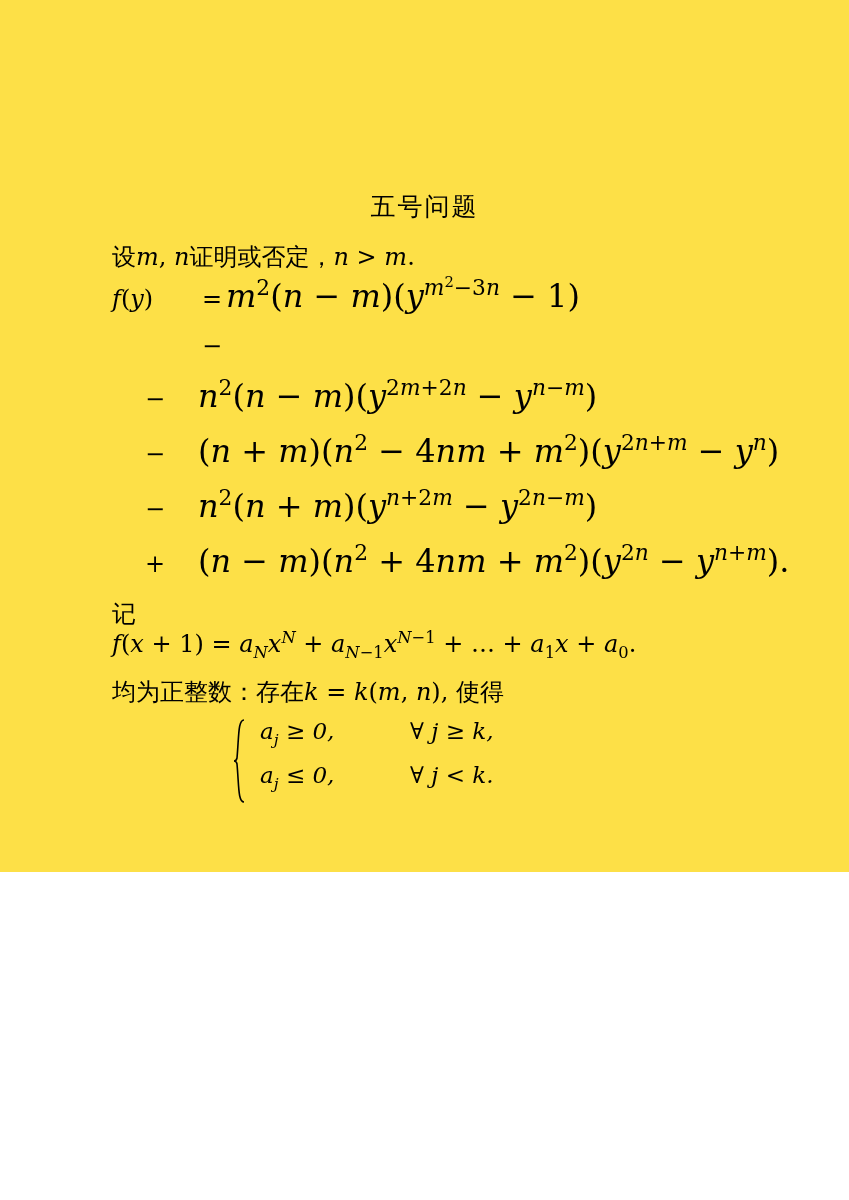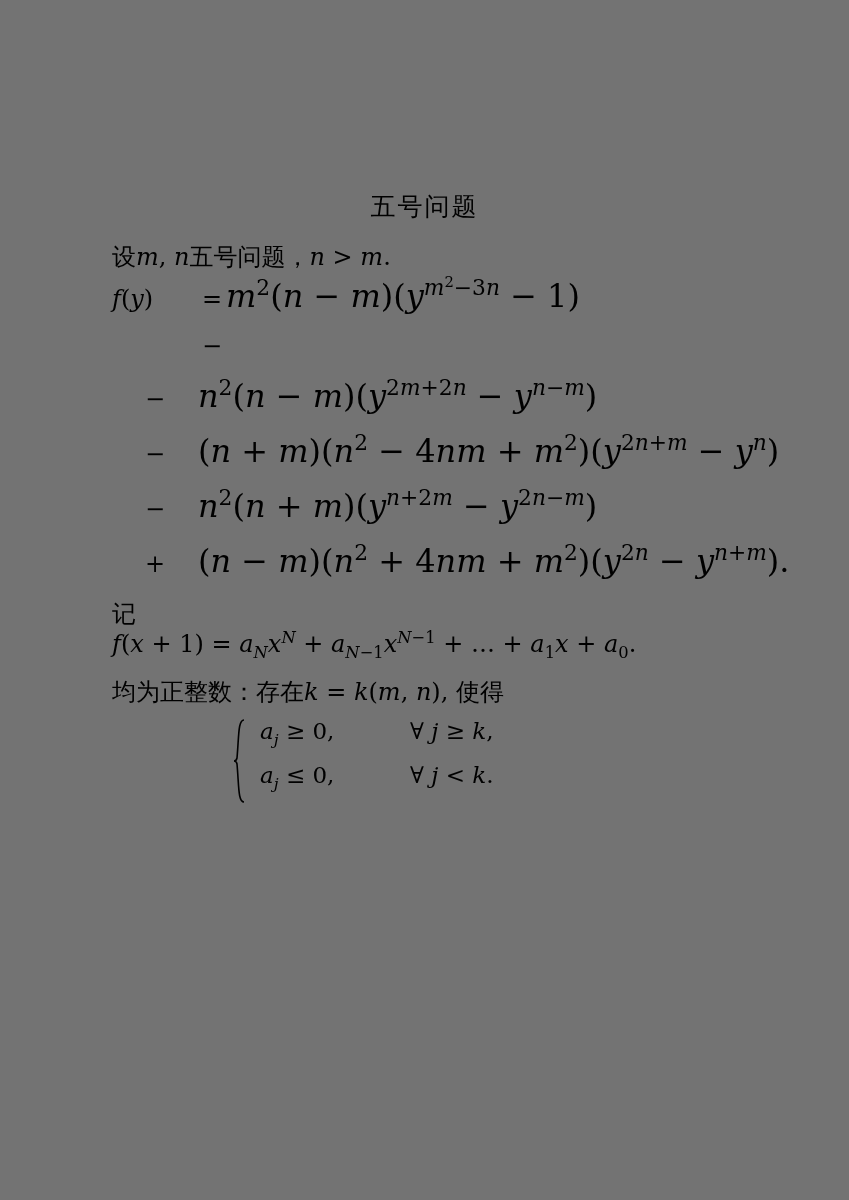--- a/index.html
+++ b/index.html
@@ -12,22 +12,22 @@
     height: 1200px;
     position: relative;
     font-family: "DejaVu Serif", "Liberation Serif", serif;
     color: #000000;
     overflow: hidden;
   }
   .page {
     position: absolute;
     left: 0; top: 0;
     width: 849px;
-    height: 1200px;
-    background: #737373;
+    height: 872px;
+    background: #fde047;
   }
   .title {
     position: absolute;
     top: 190px;
     left: 0;
     width: 849px;
     text-align: center;
     font-size: 25px;
     font-family: "DejaVu Serif", "Liberation Serif", serif;
     letter-spacing: 2px;
@@ -122,33 +122,34 @@
   }
   .cases-rows {
     display: grid;
     grid-template-columns: 150px auto;
     row-gap: 18px;
     align-items: baseline;
     font-size: 23px;
   }
   .cases-rows span {
     white-space: nowrap;
+    font-style: italic;
   }
 </style>
 </head>
 <body>
 
 <div class="page">
 
   <div class="title">五号问题</div>
 
   <div class="body-block">
 
     <div class="line intro">
-      <span class="cjk">设</span><span class="mi">m</span><span class="mn">,&nbsp;</span><span class="mi">n</span><span class="cjk">五号问题，</span><span class="mi">n</span> <span class="mo">&gt;</span> <span class="mi">m</span><span class="mo">.</span>
+      <span class="cjk">设</span><span class="mi">m</span><span class="mn">,&nbsp;</span><span class="mi">n</span><span class="cjk">证明或否定，</span><span class="mi">n</span> <span class="mo">&gt;</span> <span class="mi">m</span><span class="mo">.</span>
     </div>
 
     <div class="eqn">
       <div class="lhs"><span class="mi">f</span><span class="mo">(</span><span class="mi">y</span><span class="mo">)</span></div>
       <div class="rel"><span class="mo">=</span></div>
       <div class="rhs">
         <span class="mi">m</span><sup class="mn">2</sup><span class="mo">(</span><span class="mi">n</span> <span class="mo">−</span> <span class="mi">m</span><span class="mo">)(</span><span class="mi">y</span><sup><span class="mi">m</span><sup class="mn">2</sup><span class="mo">−</span><span class="mn">3</span><span class="mi">n</span></sup> <span class="mo">−</span> <span class="mn">1</span><span class="mo">)</span>
       </div>
 
       <div class="lhs"></div>

